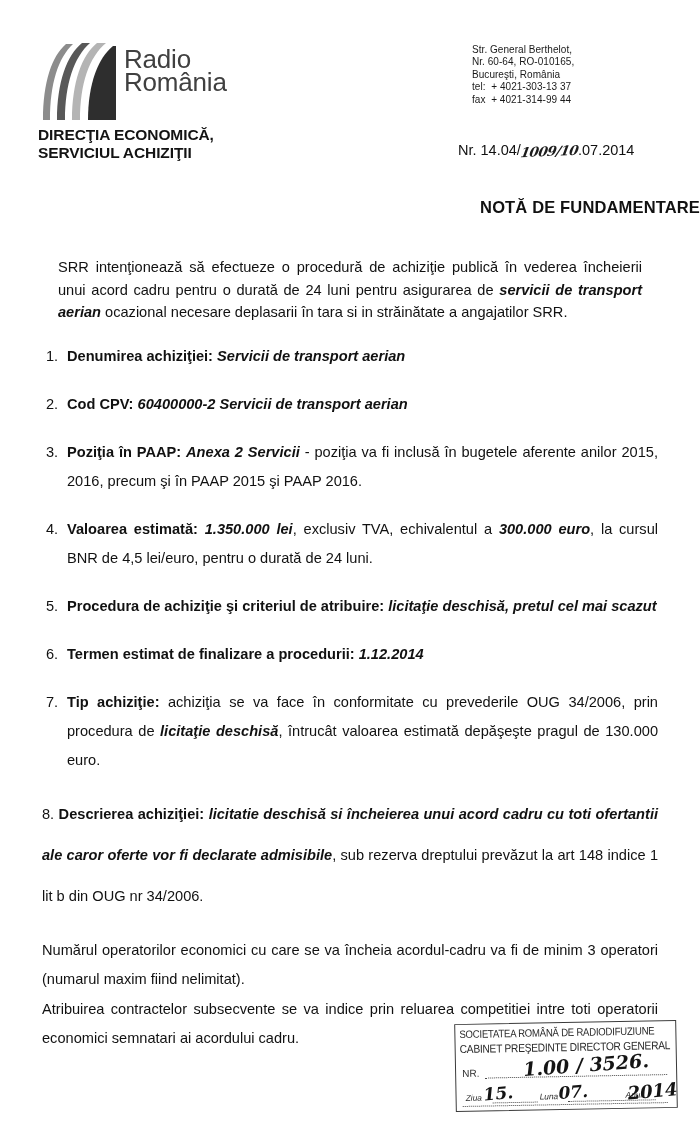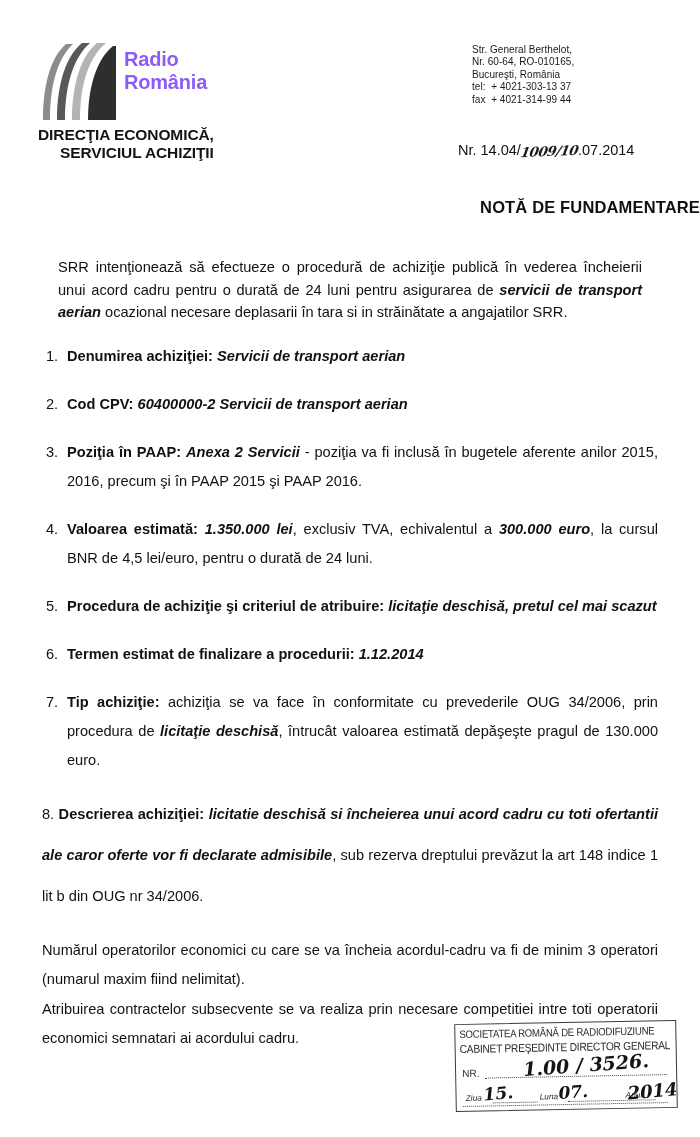--- a/index.html
+++ b/index.html
@@ -36,39 +36,39 @@
     position: absolute;
     left: 0; top: 0;
     width: 78px;
     height: 82px;
   }
 
   #logo-wordmark {
     position: absolute;
     left: 84px;
     top: 6px;
-    font-size: 20px;
-    font-weight: bold;
+    font-size: 26px;
+    font-weight: normal;
     line-height: 23px;
     letter-spacing: -0.2px;
-    color: #8b5cf6;
+    color: #404040;
   }
   #logo-wordmark .l2 { display: block; }
 
   #dept-block {
     position: absolute;
     left: 38px;
     top: 126px;
     font-size: 15.5px;
     font-weight: bold;
     line-height: 17.5px;
     letter-spacing: -0.1px;
     color: #131313;
   }
-  #dept-block span { display: block; text-align: right; }
+  #dept-block span { display: block; }
 
   #address-block {
     position: absolute;
     left: 472px;
     top: 44px;
     font-size: 10px;
     line-height: 12.4px;
     color: #1a1a1a;
     letter-spacing: 0.05px;
   }
@@ -313,21 +313,21 @@
   </p>
 
   <p class="li">
     <span class="marker">7.</span><b>Tip achiziţie:</b><span> achiziţia se va face în conformitate cu prevederile OUG 34/2006, prin procedura de </span><i>licitaţie deschisă</i><span>, întrucât valoarea estimată depăşeşte pragul de 130.000 euro.</span>
   </p>
 
   <p id="item-8" class="li"><span class="marker">8.</span><span> </span><b>Descrierea achiziţiei:</b><span> </span><i>licitatie deschisă si încheierea unui acord cadru cu toti ofertantii ale caror oferte vor fi declarate admisibile</i><span>, sub rezerva dreptului prevăzut la art 148 indice 1 lit b din OUG nr 34/2006.</span>
   </p>
 
   <p class="tail-para">Numărul operatorilor economici cu care se va încheia acordul-cadru va fi de minim 3 operatori (numarul maxim fiind nelimitat).</p>
-  <p class="tail-para">Atribuirea contractelor subsecvente se va realiza prin necesare competitiei intre toti operatorii economici semnatari ai acordului cadru.</p>
+  <p class="tail-para">Atribuirea contractelor subsecvente se va indice prin reluarea competitiei intre toti operatorii economici semnatari ai acordului cadru.</p>
 </div>
 
 <div id="stamp">
   <div id="stamp-frame"></div>
 
   <div class="stamp-line" id="stamp-org">SOCIETATEA ROMÂNĂ DE RADIODIFUZIUNE</div>
   <div class="stamp-line" id="stamp-cabinet">CABINET PREŞEDINTE DIRECTOR GENERAL</div>
 
   <div class="stamp-line" id="stamp-nr-label">NR.</div>
   <div class="dotrule" id="rule-nr"></div>

